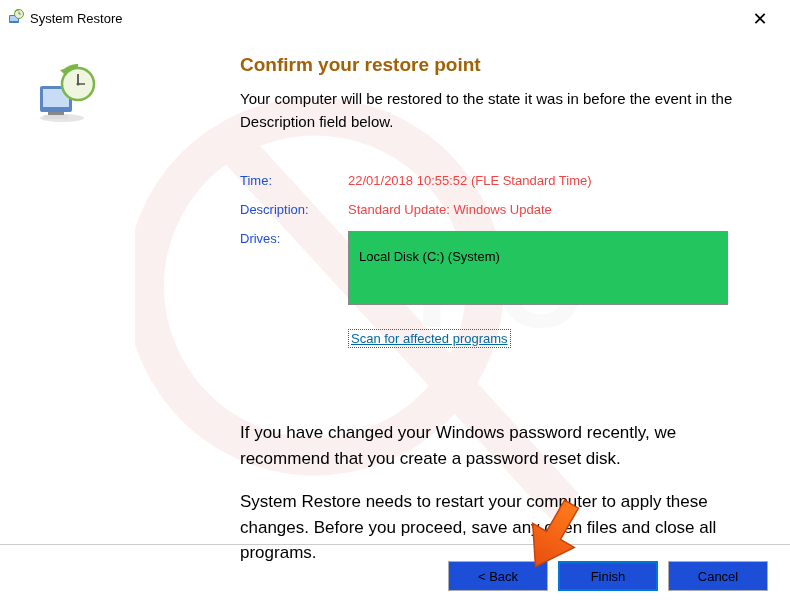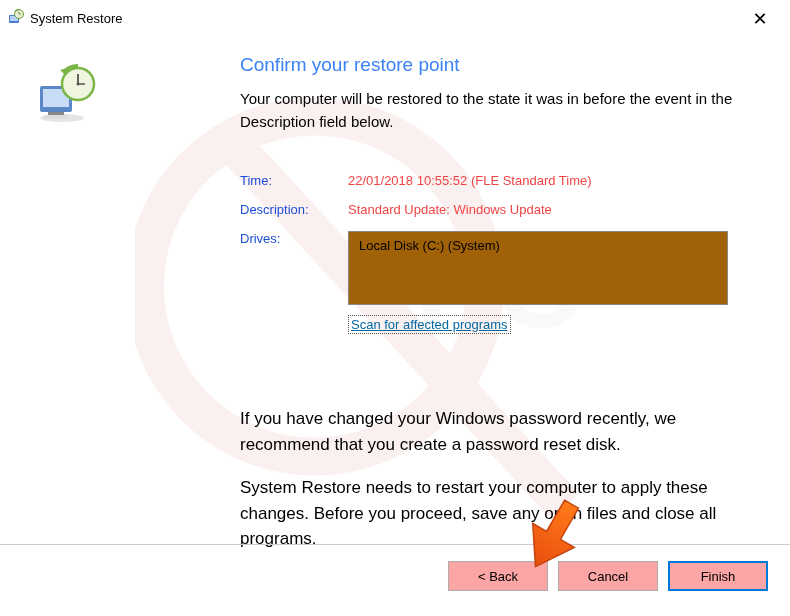--- a/index.html
+++ b/index.html
@@ -72,22 +72,22 @@
       width: 64px;
       height: 64px;
     }
     .right-col {
       flex: 1;
       padding-left: 35px;
       padding-top: 10px;
     }
     .heading {
       font-size: 19px;
-      color: #3b82f6;
-      font-weight: 400;
+      color: #a16207;
+      font-weight: 700;
       margin-bottom: 12px;
     }
     .subheading {
       font-size: 15px;
       color: #000;
       line-height: 1.5;
       margin-bottom: 40px;
     }
     .field-row {
       display: flex;
@@ -97,29 +97,29 @@
     .field-label {
       width: 108px;
       color: #1d4ed8;
     }
     .field-value {
       color: #ef4444;
       flex: 1;
     }
     .drives-row {
       display: flex;
-      margin-bottom: 10px;
+      margin-bottom: 24px;
     }
     .drives-box {
       border: 1px solid #888;
       width: 380px;
       height: 74px;
-      padding: 6px 10px;
-      font-size: 13px;
-      background: #a16207;
+      padding: 17px 10px;
+      font-size: 13px;
+      background: #22c55e;
     }
     .scan-link {
       color: #0369a1;
       text-decoration: underline;
       cursor: pointer;
       font-size: 13px;
       margin-left: 108px;
       display: inline-block;
       border: 1px dotted #555;
       padding: 1px 2px;
@@ -139,21 +139,21 @@
       display: flex;
       justify-content: flex-end;
       gap: 10px;
       position: relative;
       z-index: 2;
     }
     .btn {
       min-width: 100px;
       height: 30px;
       border: 1px solid #adadad;
-      background: #fca5a5;
+      background: #1d4ed8;
       font-size: 13px;
       font-family: inherit;
       cursor: pointer;
       padding: 0 16px;
     }
     .btn.highlighted {
       border: 2px solid #0078d7;
     }
     .arrow-overlay {
       position: absolute;
@@ -235,22 +235,22 @@
 
     <div class="info-text">
       <p>If you have changed your Windows password recently, we recommend that you create a password reset disk.</p>
       <p>System Restore needs to restart your computer to apply these changes. Before you proceed, save any open files and close all programs.</p>
     </div>
   </div>
 </div>
 
 <div class="footer">
   <button class="btn">&lt; Back</button>
+  <button class="btn highlighted">Finish</button>
   <button class="btn">Cancel</button>
-  <button class="btn highlighted">Finish</button>
 </div>
 
 <div class="arrow-overlay">
   <svg width="80" height="90" viewBox="0 0 80 90">
     <defs>
       <linearGradient id="ag" x1="0" y1="0" x2="0" y2="1">
         <stop offset="0" stop-color="#ff7a1a"></stop>
         <stop offset="1" stop-color="#e84e0f"></stop>
       </linearGradient>
     </defs>

